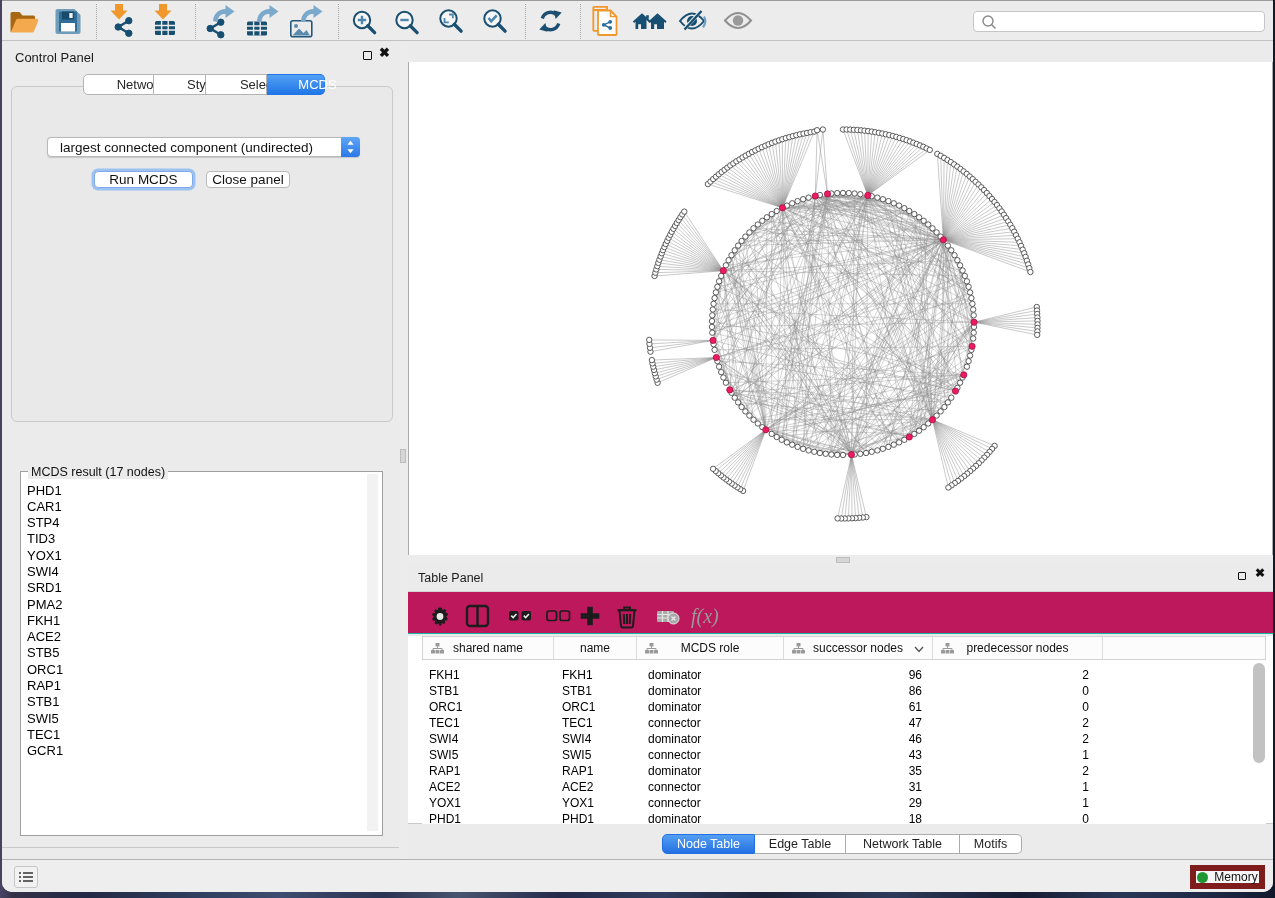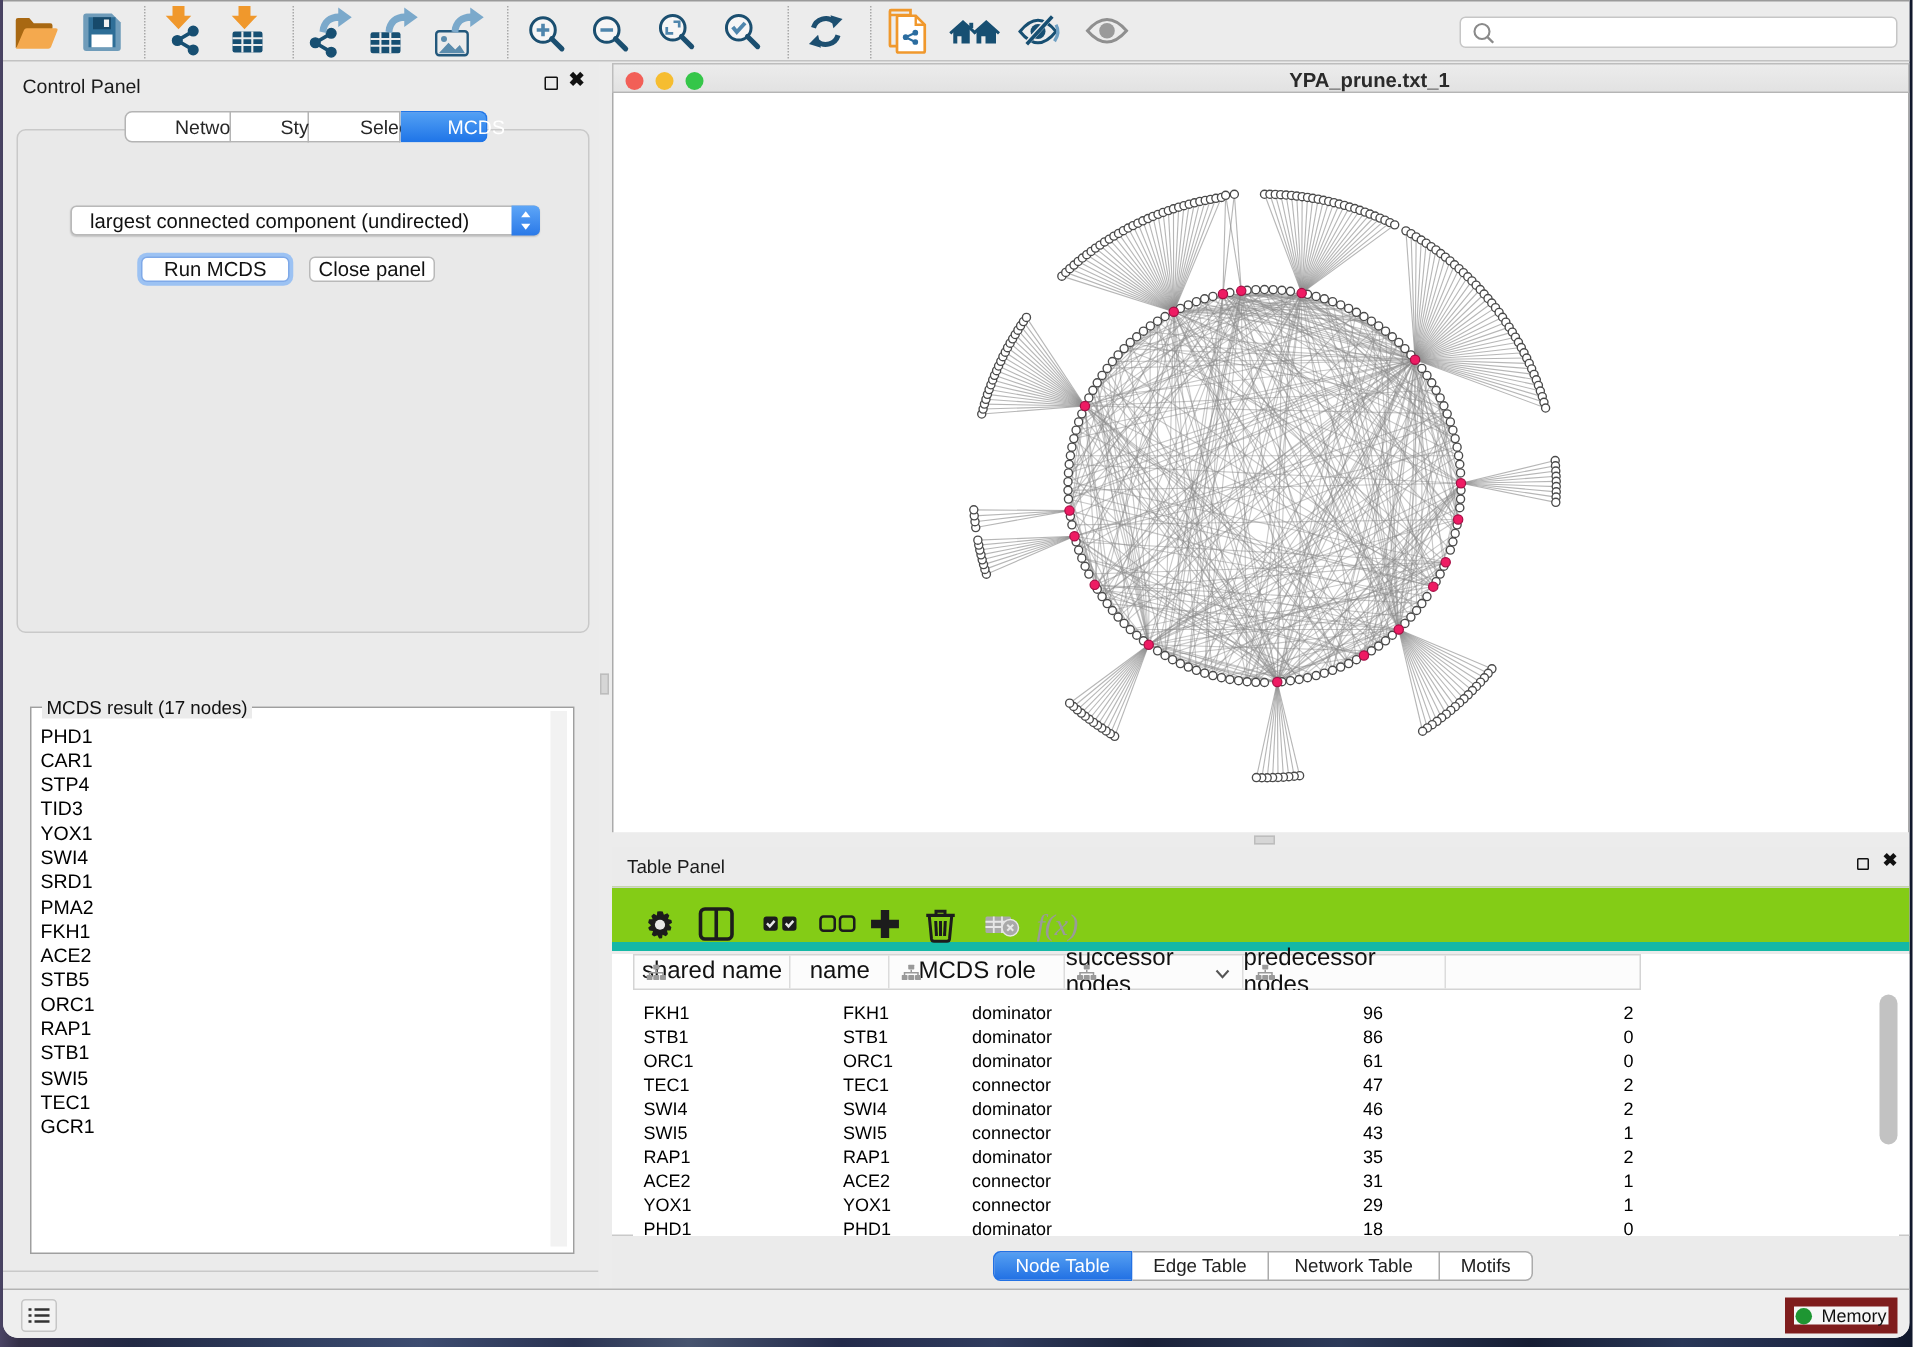--- a/index.html
+++ b/index.html
@@ -64,24 +64,24 @@
 #canvas { position:absolute; left:0; top:20px; width:865px; height:493px; background:#fff;
   border-left:1px solid #ababab; border-right:1px solid #ababab; }
 
 #hsplit { position:absolute; left:406px; top:555px; width:865px; height:10px; background:#ececec; }
 #hsplit .handle { position:absolute; left:428px; top:2px; width:14px; height:6px; background:#d6d6d6; border:1px solid #bdbdbd; }
 
 #tpanel { position:absolute; left:406px; top:565px; width:865px; height:294px; background:#ebebeb; }
 #tpanel .hdr { position:absolute; left:10px; top:6px; font-size:12.5px; color:#1a1a1a; }
 #tp-float { position:absolute; left:830px; top:7px; width:8px; height:8px; border:1.5px solid #111; border-radius:1px; }
 #tp-close { position:absolute; left:847px; top:1px; font-size:12px; font-weight:bold; color:#111; }
-#ttoolbar { position:absolute; left:0; top:26px; width:865px; height:43px; background:#84cc16;
-  border-top:1px solid #d2d2d2; border-bottom:6px solid #14b8a6; }
-#thead { position:absolute; left:14px; top:71px; width:672px; height:24px; background:#fcfcfc;
-  border:1px solid #d4d4d4; display:flex; font-size:16px; color:#111; }
+#ttoolbar { position:absolute; left:0; top:26px; width:865px; height:43px; background:#be185d;
+  border-top:1px solid #d2d2d2; border-bottom:1px solid #14b8a6; }
+#thead { position:absolute; left:14px; top:71px; width:844px; height:24px; background:#fcfcfc;
+  border:1px solid #d4d4d4; display:flex; font-size:12px; color:#111; }
 #thead .col { position:relative; display:flex; align-items:center; justify-content:center; border-right:1px solid #dcdcdc; }
 #thead .sorticon { position:absolute; left:8px; top:6px; }
 #trows { position:absolute; left:14px; top:95px; width:844px; height:164px; background:#fff; font-size:12px; color:#000; }
 #trows .r { position:absolute; height:16.3px; line-height:16.3px; white-space:nowrap; }
 #tscroll { position:absolute; left:845px; top:98px; width:12px; height:100px; background:#c2c2c2; border-radius:6px; }
 #twhite { position:absolute; left:0px; top:71px; width:865px; height:188px; background:#fff; border-bottom:1px solid #c9c9c9;}
 #btabs { position:absolute; left:254px; top:269px; height:20px; display:flex; font-size:12.5px; }
 #btabs .tab { background:#fff; border:1px solid #ababab; border-left:none; display:flex; align-items:center; justify-content:center; color:#222; }
 #btabs .tab.sel { background:linear-gradient(#559ff2,#2271e4); color:#fff; border-color:#2271e4; border-radius:5px 0 0 5px; border-left:1px solid #2271e4; }
 #btabs .tab.last { border-radius:0 5px 5px 0; }
@@ -267,26 +267,20 @@
       <div class="track"></div>
       <div class="items">PHD1<br>CAR1<br>STP4<br>TID3<br>YOX1<br>SWI4<br>SRD1<br>PMA2<br>FKH1<br>ACE2<br>STB5<br>ORC1<br>RAP1<br>STB1<br>SWI5<br>TEC1<br>GCR1</div>
     </div>
   </div>
 
   <div id="vsplit">
       <div class="handle"></div>
     </div>
 
   <div id="netpanel">
-    <div id="titlebar">
-      <div class="light" style="left:8px; background:#f25f57;"></div>
-      <div class="light" style="left:28px; background:#f6bd30;"></div>
-      <div class="light" style="left:48px; background:#35c649;"></div>
-      <div class="t">YPA_prune.txt_1</div>
-    </div>
     <div id="canvas">
       <svg width="867" height="493" viewBox="0 0 867 493">
 <g stroke="#8a8a8a" stroke-width="0.75" stroke-opacity="0.48">
 <line x1="373.5" y1="145.8" x2="551.1" y2="320.7"></line>
 <line x1="373.5" y1="145.8" x2="538.9" y2="183.6"></line>
 <line x1="373.5" y1="145.8" x2="510.1" y2="368.7"></line>
 <line x1="373.5" y1="145.8" x2="325.7" y2="335.7"></line>
 <line x1="373.5" y1="145.8" x2="473.9" y2="137.2"></line>
 <line x1="373.5" y1="145.8" x2="490.1" y2="143.6"></line>
 <line x1="373.5" y1="145.8" x2="322.5" y2="193.2"></line>

